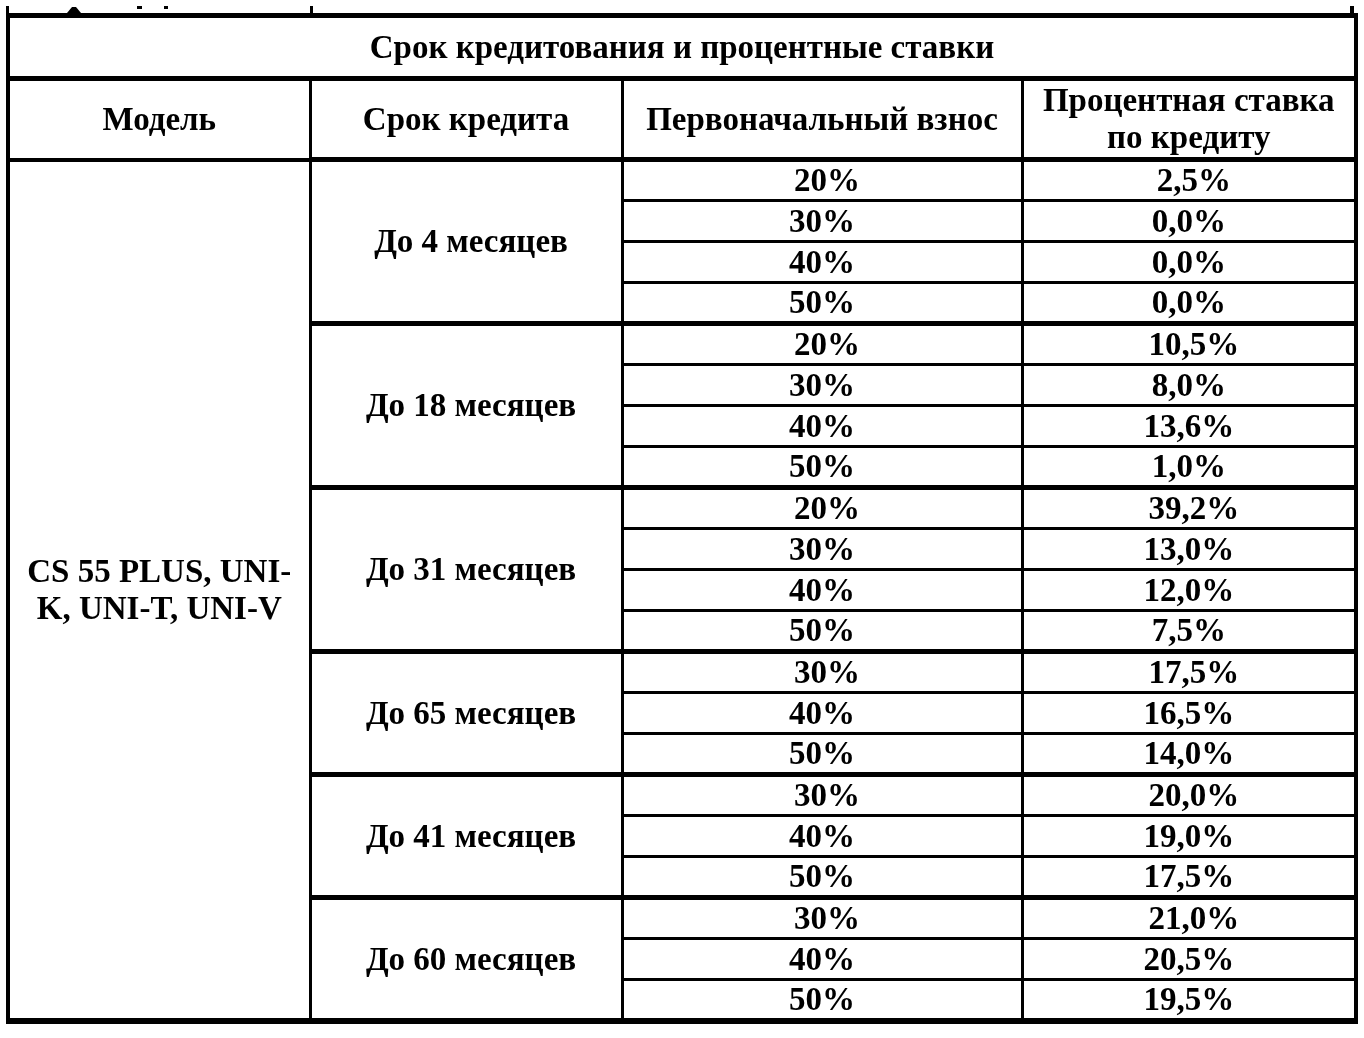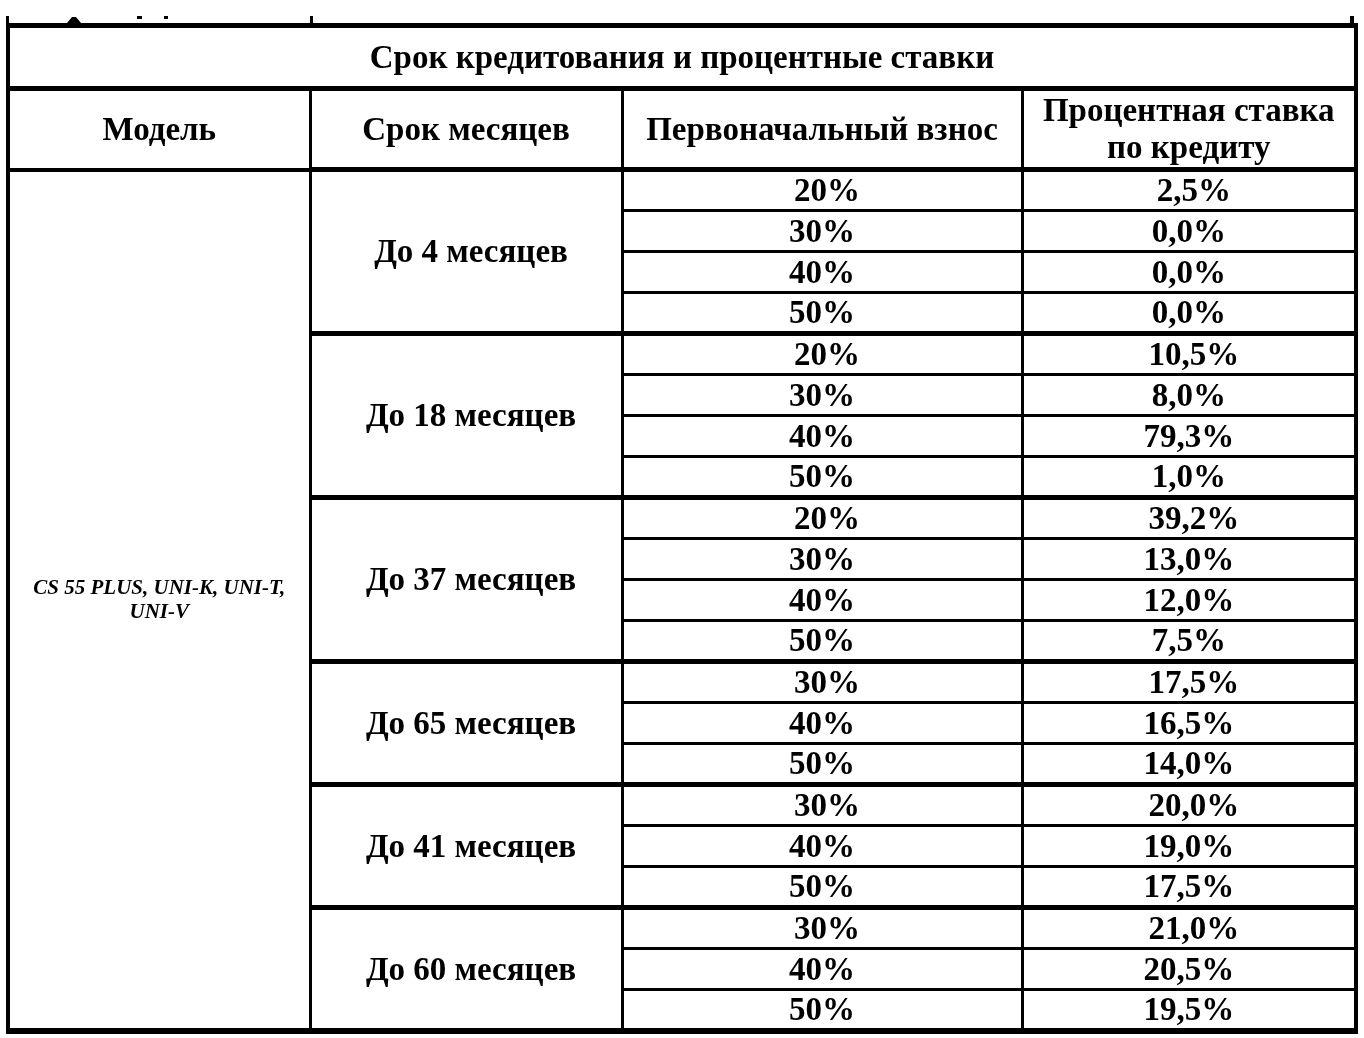--- a/index.html
+++ b/index.html
@@ -13,21 +13,21 @@
     height: 1038px;
     background: #ffffff;
     color: #000000;
     font-family: "Liberation Serif", "DejaVu Serif", serif;
     font-weight: bold;
     overflow: hidden;
   }
   .table-wrap {
     position: absolute;
     left: 6px;
-    top: 16px;
+    top: 6px;
     width: 1348px;
   }
   
   .clip-row {
     position: relative;
     height: 7px;
     border-left: 3px solid #000;
     border-right: 4px solid #000;
     overflow: hidden;
   }
@@ -91,23 +91,22 @@
   }
   .credit-table tr.header-row th {
     height: 76px;
     border-bottom-width: 4px;
     white-space: pre-line;
   }
   .credit-table tbody tr {
     height: 41px;
   }
   .credit-table td.model-cell {
-    font-size: 21px;
+    font-size: 33px;
     padding: 0 10px;
-    font-style: italic;
   }
   .credit-table td.gs {
     border-top-width: 5px;
     padding-left: 16px;
   }
 </style>
 </head>
 <body>
 
 <div class="page">
@@ -126,21 +125,21 @@
         <col style="width:312px">
         <col style="width:400px">
         <col style="width:334px">
       </colgroup>
       <thead>
         <tr>
           <th colspan="4" class="title-cell">Срок кредитования и процентные ставки</th>
         </tr>
         <tr class="header-row">
           <th>Модель</th>
-          <th>Срок месяцев</th>
+          <th>Срок кредита</th>
           <th>Первоначальный взнос</th>
           <th>Процентная ставка
 по кредиту</th>
         </tr>
       </thead>
       <tbody>
           <tr>
             <td rowspan="21" class="model-cell">CS 55 PLUS, UNI-K, UNI-T, UNI-V</td>
             <td rowspan="4" class="term-cell gs">До 4 месяцев</td>
             <td class="val-cell gs">20%</td>
@@ -162,28 +161,28 @@
             <td rowspan="4" class="term-cell gs">До 18 месяцев</td>
             <td class="val-cell gs">20%</td>
             <td class="val-cell gs">10,5%</td>
           </tr>
           <tr>
             <td class="val-cell">30%</td>
             <td class="val-cell">8,0%</td>
           </tr>
           <tr>
             <td class="val-cell">40%</td>
-            <td class="val-cell">79,3%</td>
+            <td class="val-cell">13,6%</td>
           </tr>
           <tr>
             <td class="val-cell">50%</td>
             <td class="val-cell">1,0%</td>
           </tr>
           <tr>
-            <td rowspan="4" class="term-cell gs">До 37 месяцев</td>
+            <td rowspan="4" class="term-cell gs">До 31 месяцев</td>
             <td class="val-cell gs">20%</td>
             <td class="val-cell gs">39,2%</td>
           </tr>
           <tr>
             <td class="val-cell">30%</td>
             <td class="val-cell">13,0%</td>
           </tr>
           <tr>
             <td class="val-cell">40%</td>
             <td class="val-cell">12,0%</td>

